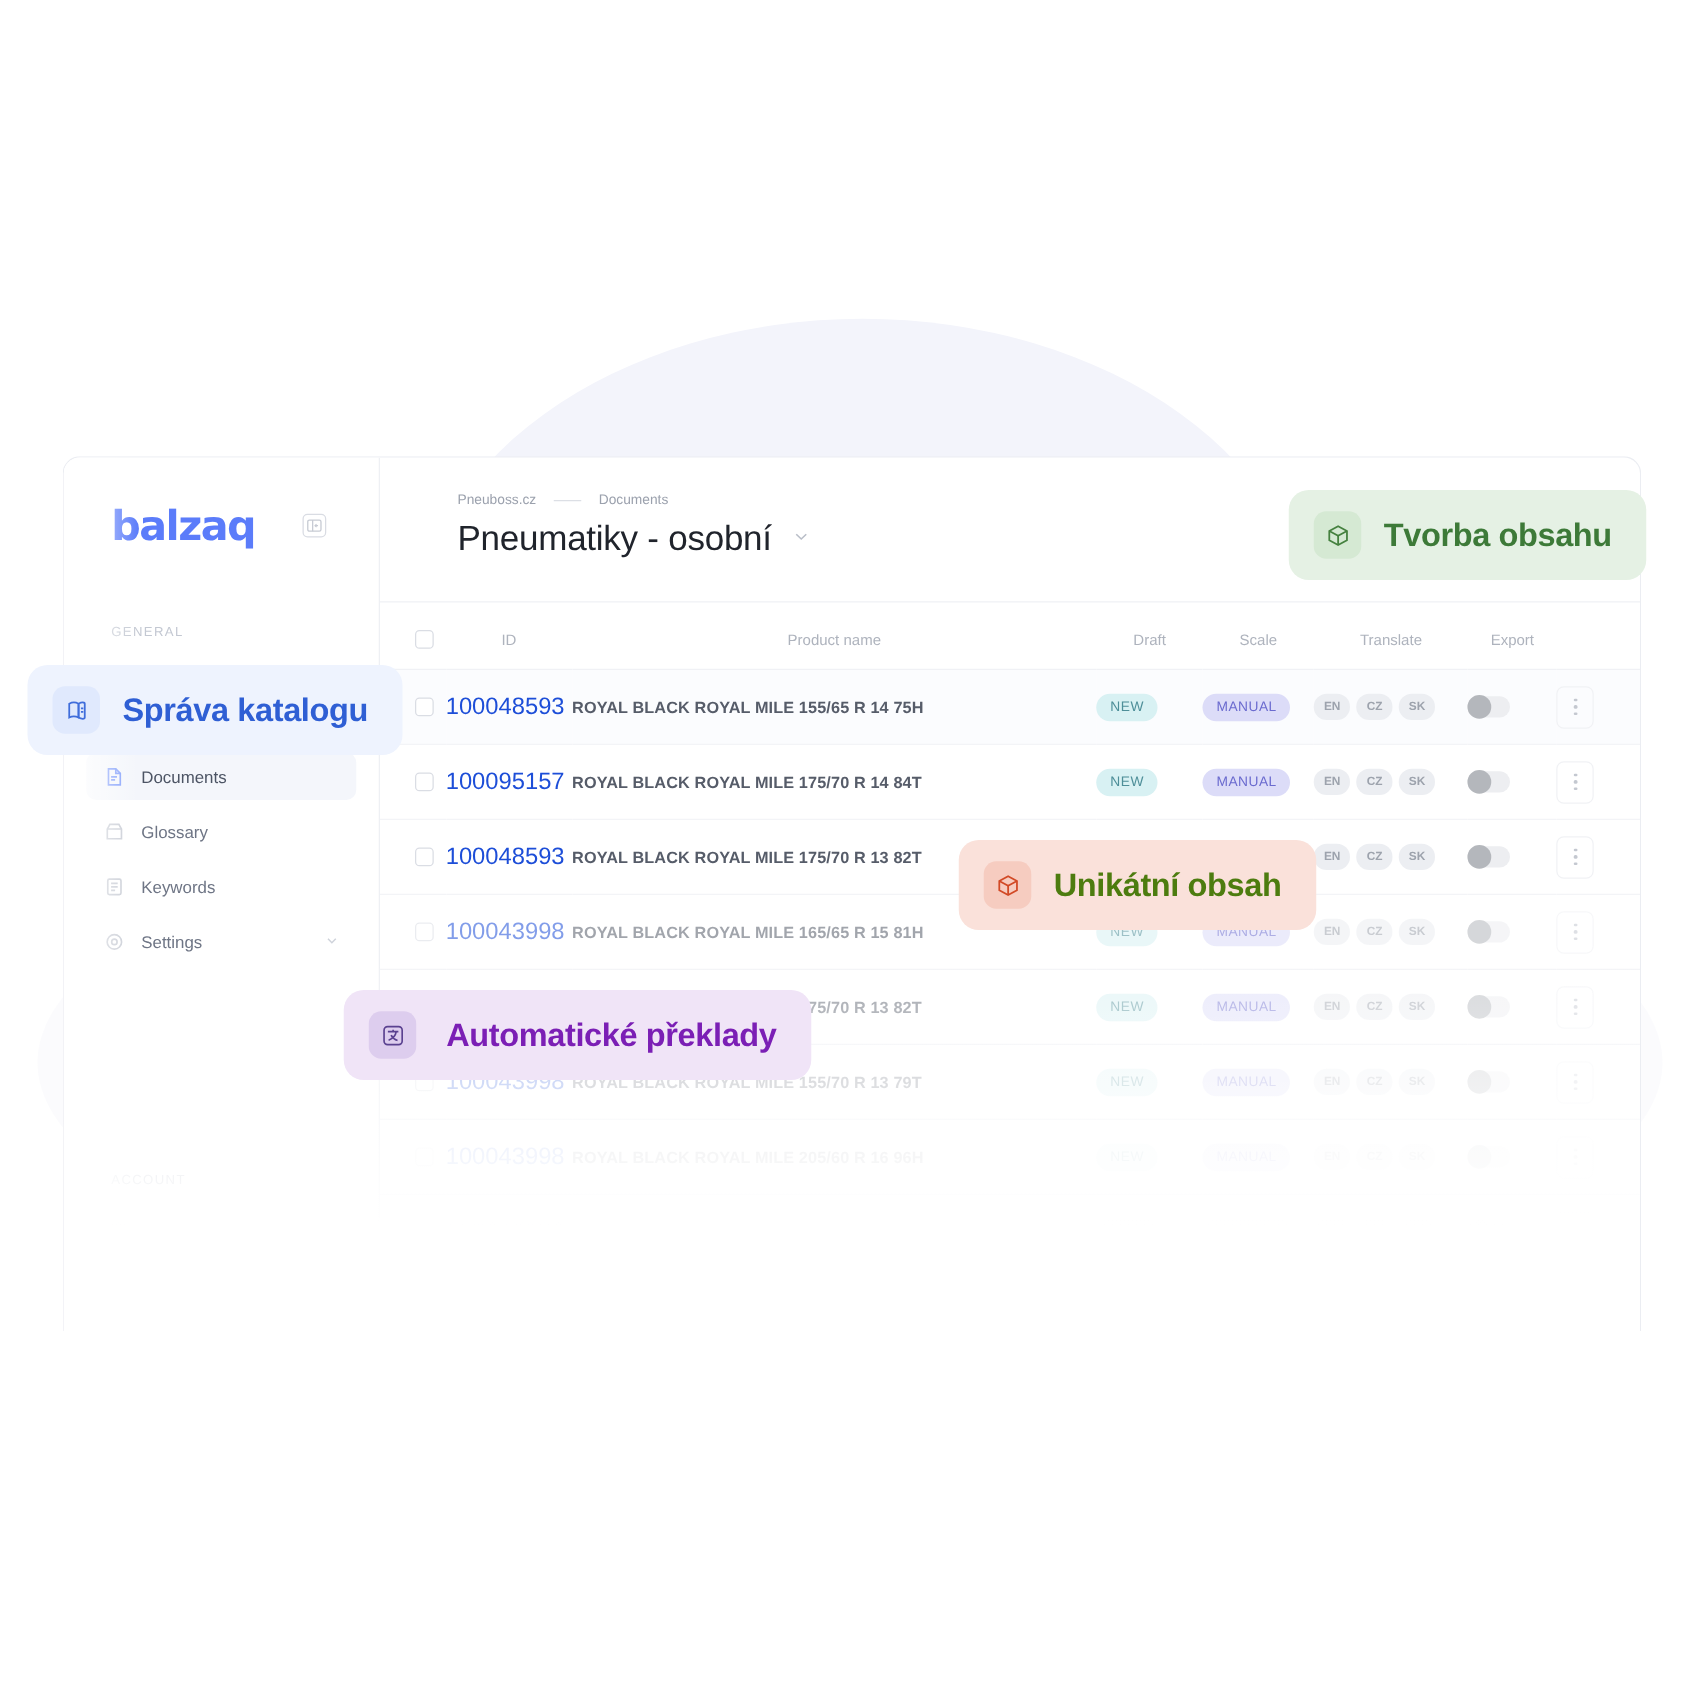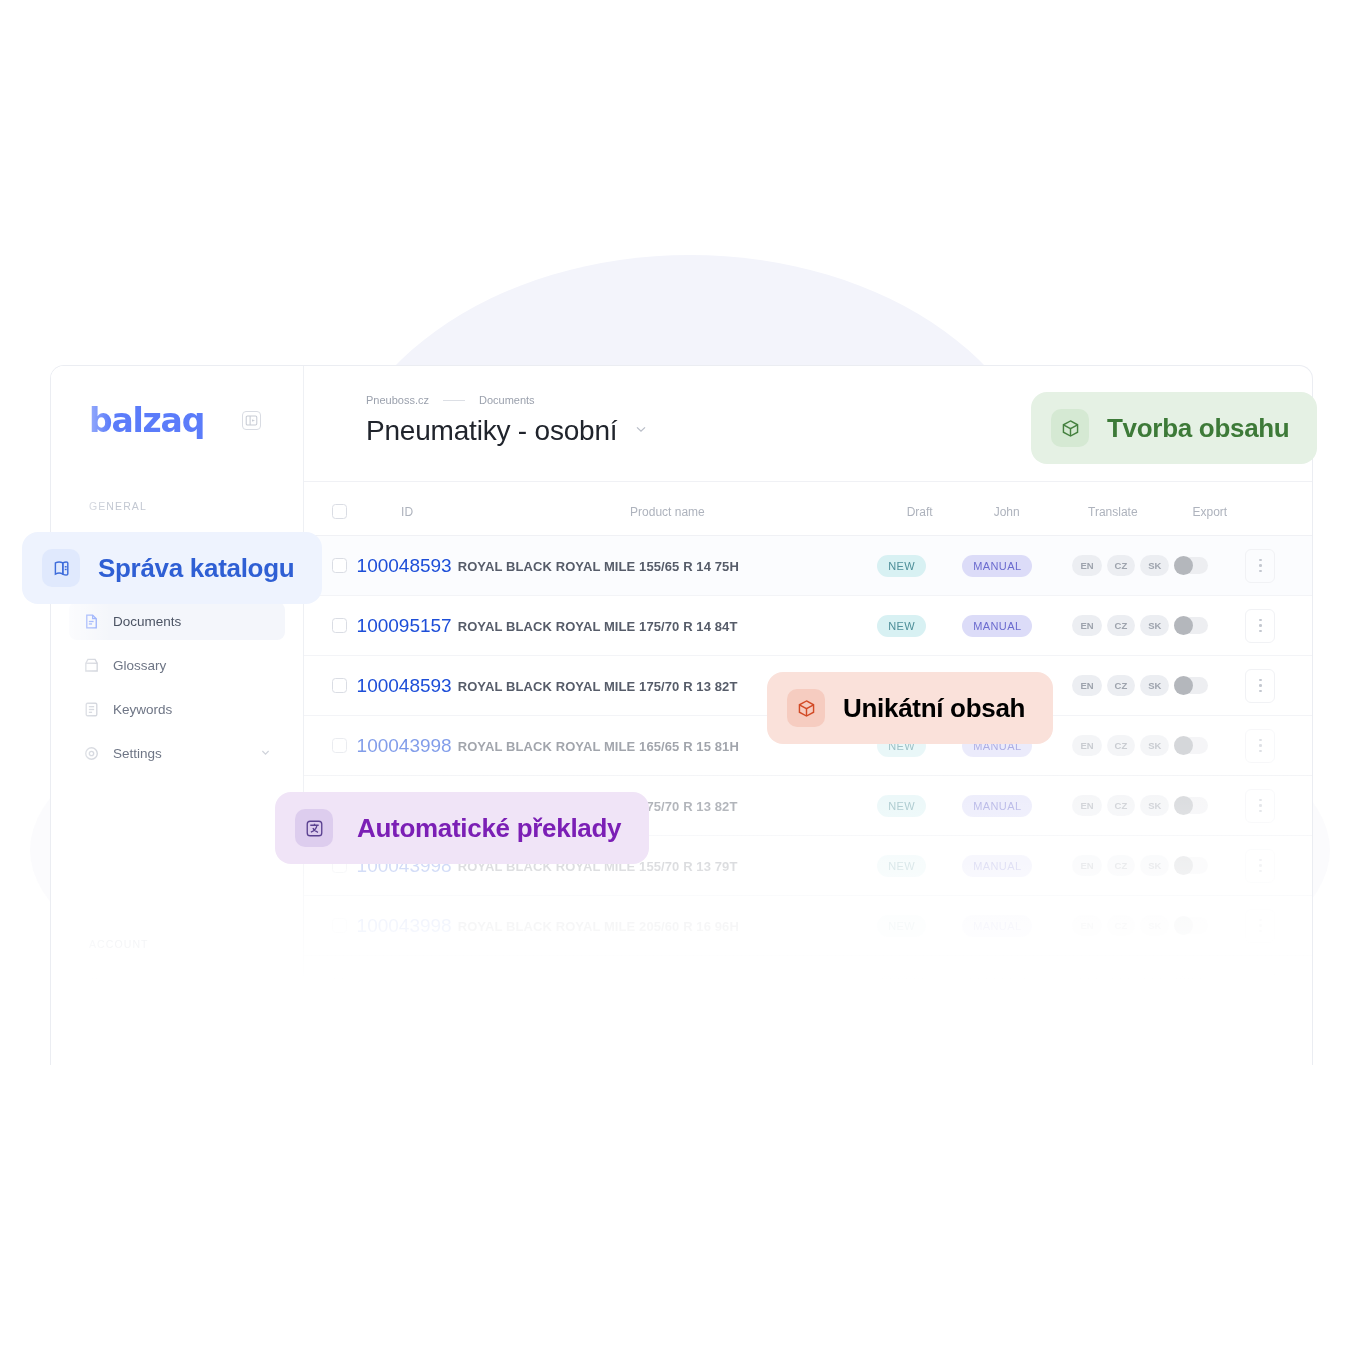--- a/index.html
+++ b/index.html
@@ -134,21 +134,21 @@
     font-size: 12px; font-weight: 400; color: #aeb3bd;
     text-align: center; padding: 22px 0 16px 0;
     border-bottom: 1px solid #f0f1f5;
   }
   table.tbl td { padding: 0; border-bottom: 1px solid #f3f4f7; height: 60px; vertical-align: middle; }
   .c-check { width: 52px; padding-left: 28px !important; }
   .c-id    { width: 100px; }
   .c-name  { width: 415px; }
   .c-draft { width: 84px; }
   .c-scale { width: 88px; }
-  .c-trans { width: 122px; text-align: right; }
+  .c-trans { width: 122px; }
   .c-export{ width: 70px; }
   .c-menu  { width: 66px; }
 
   .chk {
     width: 15px; height: 15px; border: 1.6px solid #dadde4;
     border-radius: 3.5px; background: #fff; display: block;
   }
   .cell-id { font-size: 19px; color: #1d4ed8; }
   .cell-name { font-size: 13px; font-weight: 700; color: #565c69; letter-spacing: .1px; }
 
@@ -215,21 +215,21 @@
   #badge-catalog { left: 22px; top: 532px; background: #eef3fe; }
   #badge-catalog .fb-ico { background: #e0e9fd; color: #3f6ddb; }
   #badge-catalog .fb-text { color: #2f5fd4; }
 
   #badge-content { left: 1031px; top: 392px; background: #e5f1e4; }
   #badge-content .fb-ico { background: #d5e9d3; color: #45813f; }
   #badge-content .fb-text { color: #3d7a38; }
 
   #badge-unique { left: 767px; top: 672px; background: #fae1da; }
   #badge-unique .fb-ico { background: #f6ccc0; color: #d24a26; }
-  #badge-unique .fb-text { color: #000000; }
+  #badge-unique .fb-text { color: #4d7c0f; }
 
   #badge-translate { left: 275px; top: 792px; background: #f0e4f7; gap: 24px; }
   #badge-translate .fb-ico { background: #ddcdee; color: #5a4190; }
   #badge-translate .fb-text { color: #7b1fb5; }
 </style>
 </head>
 <body>
 
 <div id="stage">
 
@@ -346,21 +346,21 @@
 
       <table class="tbl">
         <thead>
           <tr>
             <th class="c-check">
               <span class="chk"></span>
             </th>
             <th class="c-id">ID</th>
             <th class="c-name">Product name</th>
             <th class="c-draft">Draft</th>
-            <th class="c-scale">John</th>
+            <th class="c-scale">Scale</th>
             <th class="c-trans">Translate</th>
             <th class="c-export">Export</th>
             <th class="c-menu"></th>
           </tr>
         </thead>
         <tbody id="tbody">
             <tr class="row-hl">
               <td class="c-check">
                 <span class="chk"></span>
               </td>

